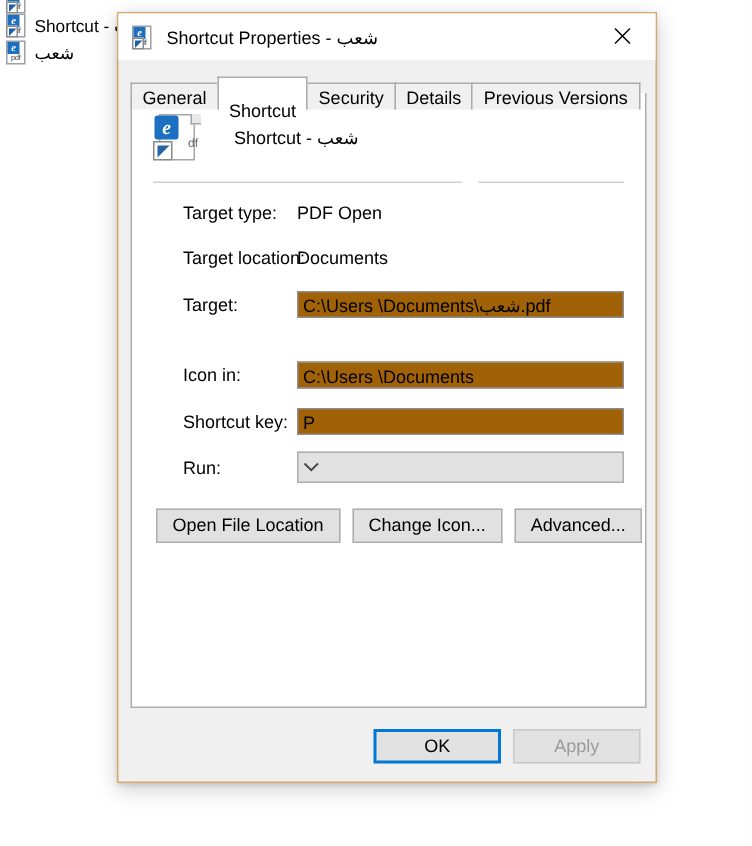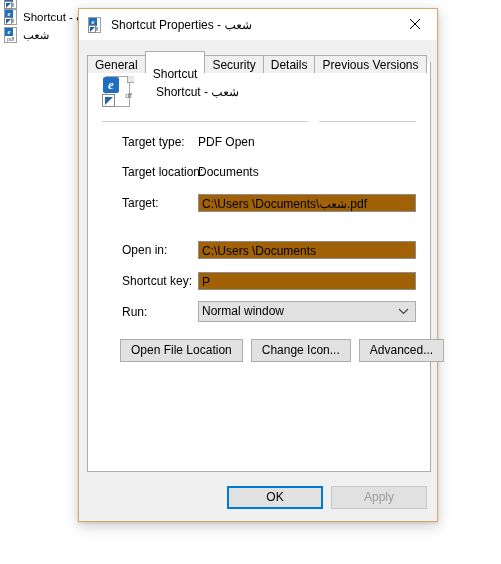--- a/index.html
+++ b/index.html
@@ -329,21 +329,21 @@
     display: flex;
     align-items: center;
     justify-content: space-between;
     cursor: default;
   }
   .combobox .chev { margin-right: 3px; display: flex; }
 
   #action-buttons {
     display: flex;
     gap: 8px;
-    padding-left: 32px;
+    padding-left: 16px;
     margin-top: 17px;
   }
   .abtn {
     height: 23px;
     background: #e1e1e1;
     border: 1px solid #adadad;
     box-sizing: border-box;
     font-size: 12px;
     color: #000000;
     line-height: 21px;
@@ -361,21 +361,21 @@
     width: 358px;
     height: 48px;
     display: flex;
     align-items: center;
     justify-content: flex-end;
     padding-right: 10px;
     gap: 8px;
     box-sizing: border-box;
   }
   .dbtn {
-    width: 96px;
+    width: 85px;
     height: 23px;
     background: #e1e1e1;
     border: 1px solid #adadad;
     box-sizing: border-box;
     font-size: 12px;
     color: #000000;
     line-height: 21px;
     text-align: center;
     cursor: default;
   }
@@ -482,33 +482,32 @@
         <span class="flabel">Target location:</span>
         <span class="fvalue-static">Documents</span>
       </div>
 
       <div class="form-row tall">
         <span class="flabel">Target:</span>
         <span class="textbox">C:\Users \Documents\شعب.pdf</span>
       </div>
 
       <div class="form-row tall" style="margin-top:26px;">
-        <span class="flabel">Open in:</span>
+        <span class="flabel">Icon in:</span>
         <span class="textbox">C:\Users \Documents</span>
       </div>
 
       <div class="form-row tall">
         <span class="flabel">Shortcut key:</span>
         <span class="textbox">P</span>
       </div>
 
       <div class="form-row tall">
         <span class="flabel">Run:</span>
         <span class="combobox">
-          <span>Normal window</span>
           <span class="chev">
             <svg width="11" height="7" viewBox="0 0 11 7" aria-hidden="true">
               <polyline points="1,1 5.5,5.5 10,1" fill="none" stroke="#444" stroke-width="1.2"></polyline>
             </svg>
           </span>
         </span>
       </div>
 
 
       <div id="action-buttons">

